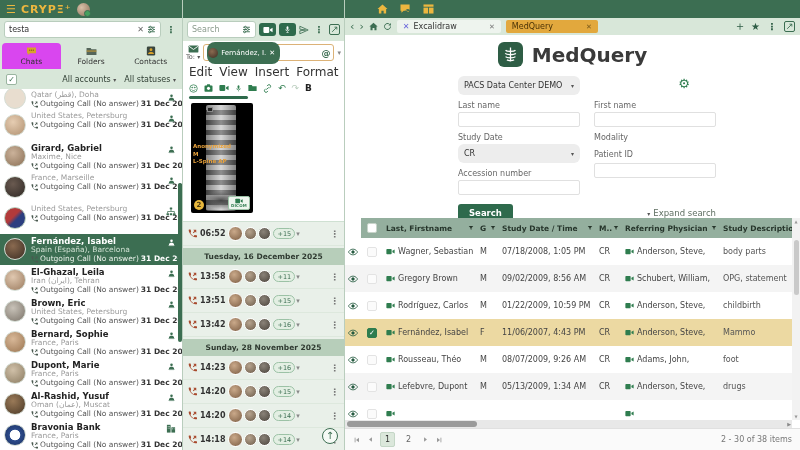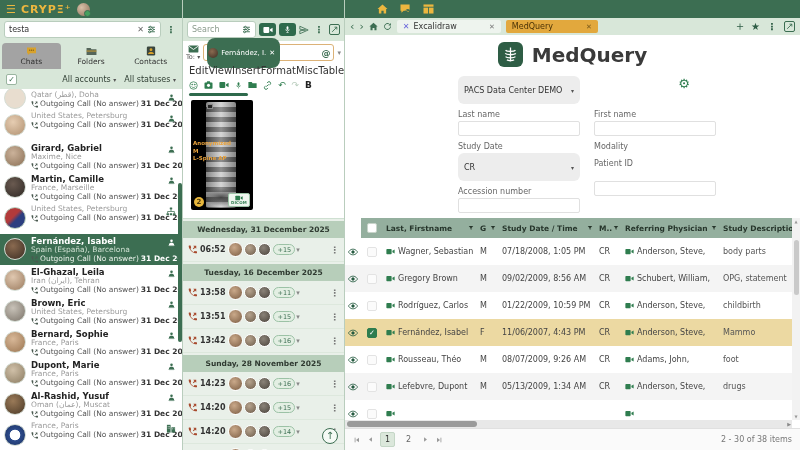--- a/index.html
+++ b/index.html
@@ -17,21 +17,21 @@
   .avatar-sm{width:13px;height:13px;border-radius:50%;background:radial-gradient(circle at 35% 35%,#d9c0a8,#8a6f58);position:relative;flex:none}
   .avatar-sm::after{content:"";position:absolute;right:-1px;bottom:-1px;width:5px;height:5px;border-radius:50%;background:#46a05e;border:1px solid #3c6e52}
   .searchrow{height:23px;background:#d8e7d9;display:flex;align-items:center;padding:0 4px;gap:3px;flex:none}
   .searchbox{flex:1;background:#fff;border:1px solid #b9cdbd;border-radius:3px;height:17px;display:flex;align-items:center;padding:0 4px;font-size:8px;color:#333;gap:3px;min-width:0}
   .searchbox .q{flex:1;overflow:hidden;white-space:nowrap}
   .searchbox .ph{color:#8a9a8c}
   .clear-x{color:#666;font-size:8px}
   .dots{color:#3c6e52;font-size:10px;font-weight:bold;padding:0 2px}
   .tabs{height:28px;background:#d8e7d9;display:flex;padding:2px 2px 0 2px;gap:1px;flex:none}
   .tab{flex:1;display:flex;flex-direction:column;align-items:center;justify-content:center;font-size:7.5px;color:#333;border-radius:4px 4px 0 0;gap:1px}
-  .tab.sel{background:#a3a3a3}
+  .tab.sel{background:#d946ef}
   .filterrow{height:20px;background:#d8e7d9;display:flex;align-items:center;padding:0 6px;font-size:8px;color:#2f3e33;gap:8px;flex:none}
   .checkbox{width:11px;height:11px;background:#fff;border:1px solid #9ab5a0;border-radius:2px;color:#3c6e52;font-size:8px;line-height:10px;text-align:center;flex:none}
   .spacer{flex:1}
   .caret{font-size:6px;color:#555}
   .contactlist{flex:1;overflow:hidden;position:relative;background:#fff}
   .contact{height:31px;display:flex;padding:2px 5px 0 4px;position:relative}
   .contact.clipped{height:21px}
   .contact .av{width:22px;height:22px;border-radius:50%;margin:2px 5px 0 0;flex:none;border:1px solid #d5ddd5;background:#c4b3a0}
   .contact.clipped .av{margin-top:-4px}
   .contact .mid{flex:1;min-width:0;display:flex;flex-direction:column;line-height:1.18}
@@ -60,26 +60,26 @@
   .contact:nth-child(12) .av{background:radial-gradient(circle at 50% 50%,#fff 35%,#2c4a8a 40%,#1a2f5e)}
   .lscroll{position:absolute;right:0;top:26%;width:4px;height:44%;background:#3c6e52;border-radius:2px}
 
   
   .midp{width:162px;flex:none;display:flex;flex-direction:column;background:#fff;border-right:1px solid #b9cdbd}
   .btn-green{background:#2e6a4c;border-radius:3px;width:17px;height:13px;color:#fff;display:flex;align-items:center;justify-content:center;flex:none}
   .expand-ic{width:11px;height:11px;border:1px solid #3c6e52;border-radius:2px;color:#3c6e52;flex:none;display:flex;align-items:center;justify-content:center}
   .compose{background:#fff;padding:3px 3px 1px 3px;display:flex;align-items:center;gap:3px;flex:none}
   .to-col{display:flex;flex-direction:column;align-items:center;font-size:6.5px;color:#555;line-height:1;gap:1px}
   .chipbox{flex:1;border:1px solid #dcb277;border-radius:3px;height:17px;display:flex;align-items:center;padding:1px 3px;gap:2px;min-width:0}
-  .chip{background:#3c6e52;color:#fff;border-radius:8px;font-size:7px;display:flex;align-items:center;gap:3px;padding:1px 5px 1px 1px;height:30px;white-space:nowrap}
+  .chip{background:#3c6e52;color:#fff;border-radius:8px;font-size:7px;display:flex;align-items:center;gap:3px;padding:1px 5px 1px 1px;height:22px;white-space:nowrap}
   .chip .cav{width:10px;height:10px;border-radius:50%;background:radial-gradient(circle at 40% 35%,#8a6a50,#3a2c22);flex:none}
   .chip .x{font-size:7px;font-weight:bold}
   .at{margin-left:auto;color:#3c6e52;font-size:9px;font-weight:bold}
   .chev{color:#888;font-size:7px}
-  .menubar{display:flex;padding:3px 6px 2px 6px;font-size:10px;color:#333;flex:none}
+  .menubar{display:flex;gap:7px;padding:3px 6px 2px 6px;font-size:12px;color:#333;flex:none}
   .toolbar{display:flex;gap:6px;padding:2px 6px;align-items:center;color:#2f7d4f;flex:none}
   .toolbar .bB{color:#222;font-weight:bold;font-size:9px}
   .toolbar .dis{color:#b9cdbd}
   .progress{height:3px;width:38%;background:#2e6a4c;border-radius:2px;margin:1px 0 4px 0}
   .attach{padding:0 0 0 8px;flex:none}
   .xray{width:62px;height:110px;background:#000;position:relative;border-radius:2px;overflow:hidden}
   .spine{position:absolute;left:15px;width:30px;top:2px;bottom:2px;border-radius:2px;
     background:
       radial-gradient(ellipse 90% 14% at 50% 90%,rgba(60,60,60,.9) 0%,transparent 60%),
       repeating-linear-gradient(180deg,rgba(220,220,220,.55) 0 5px,rgba(90,90,90,.55) 5px 10px),
@@ -113,21 +113,21 @@
   .tab-b.active .tab-x{color:#7a5a1a}
   .excal-x{color:#6965db;font-weight:bold;font-size:8px}
   .rt-ic{color:#2e5d45;font-size:10px}
   .content{flex:1;position:relative;overflow:hidden;background:#fff}
   .collapse-h{position:absolute;left:0;top:198px;font-size:8px;color:#7a8a7c}
   .mq-head{display:flex;align-items:center;justify-content:center;gap:9px;margin-top:7px}
   .mq-logo{width:25px;height:25px;background:#2e5d45;border-radius:6px;display:flex;align-items:center;justify-content:center}
   .mq-title{font-size:20px;font-weight:bold;color:#3a3a3a}
   .mq-form{width:258px;margin:9px 0 0 113px;position:relative;font-size:8px;color:#666}
   .fgrid{display:grid;grid-template-columns:122px 122px;column-gap:14px}
-  .sel-box{background:#ededed;border-radius:6px;height:28px;display:flex;align-items:center;padding:0 6px;color:#333;justify-content:space-between;font-size:8px}
+  .sel-box{background:#ededed;border-radius:6px;height:19px;display:flex;align-items:center;padding:0 6px;color:#333;justify-content:space-between;font-size:8px}
   .in-box{background:#fff;border:1px solid #e0e0e0;border-radius:2px;height:15px}
   .flabel{margin:6px 0 2px 0}
   .gear{position:absolute;top:1px;right:26px;color:#2f7d4f;font-size:13px;line-height:1}
   .form-foot{display:flex;align-items:center;margin-top:9px}
   .search-btn{background:#2e6a4c;color:#fff;font-size:8.5px;font-weight:bold;padding:4px 11px;border-radius:3px}
   .expand-link{margin-left:auto;color:#5f6f62;font-size:8.5px;display:flex;gap:3px;align-items:center}
 
   .mq-table{position:absolute;left:0;right:8px;top:183px;bottom:30px;overflow:hidden}
   .t-head{display:flex;height:20px;background:#94af9e;align-items:center;font-size:7.5px;font-weight:bold;color:#26352b}
   .t-row{display:flex;height:27px;align-items:center;font-size:8px;color:#444;background:#fff}
@@ -300,21 +300,20 @@
               <path d="M4 20h16v1.5H4z"></path>
             </svg>
           </span>
 
         </div>
 
         <div class="contact">
 
           <span class="av"></span>
           <div class="mid">
-            <span class="c-name">Martin, Camille</span>
             <span class="c-loc">France, Marseille</span>
             <span class="c-call">
               <span class="ic" style="color:#4a5a50">
                 <svg width="7" height="7" viewBox="0 0 24 24" fill="currentColor">
                   <path d="M6.6 10.8c1.8 3.5 4.7 6.4 8.2 8.2l2.7-2.7c.3-.3.8-.4 1.2-.3 1.3.4 2.7.7 4.1.7.7 0 1.2.5 1.2 1.2V21c0 .7-.5 1.2-1.2 1.2C12.4 22.2 1.8 11.6 1.8 2.4c0-.7.5-1.2 1.2-1.2h3.3c.7 0 1.2.5 1.2 1.2 0 1.4.2 2.8.7 4.1.1.4 0 .9-.3 1.2z"></path>
                   <path d="M15 2h7v7l-2.5-2.5L15 11 13 9l4.5-4.5z"></path>
                 </svg>
               </span>
               <span>Outgoing Call (No answer)</span>
               <span class="c-date">31 Dec 2025</span>
@@ -511,20 +510,21 @@
               <path d="M4 20h16v1.5H4z"></path>
             </svg>
           </span>
 
         </div>
 
         <div class="contact">
 
           <span class="av"></span>
           <div class="mid">
+            <span class="c-name">Bravonia Bank</span>
             <span class="c-loc">France, Paris</span>
             <span class="c-call">
               <span class="ic" style="color:#4a5a50">
                 <svg width="7" height="7" viewBox="0 0 24 24" fill="currentColor">
                   <path d="M6.6 10.8c1.8 3.5 4.7 6.4 8.2 8.2l2.7-2.7c.3-.3.8-.4 1.2-.3 1.3.4 2.7.7 4.1.7.7 0 1.2.5 1.2 1.2V21c0 .7-.5 1.2-1.2 1.2C12.4 22.2 1.8 11.6 1.8 2.4c0-.7.5-1.2 1.2-1.2h3.3c.7 0 1.2.5 1.2 1.2 0 1.4.2 2.8.7 4.1.1.4 0 .9-.3 1.2z"></path>
                   <path d="M15 2h7v7l-2.5-2.5L15 11 13 9l4.5-4.5z"></path>
                 </svg>
               </span>
               <span>Outgoing Call (No answer)</span>
               <span class="c-date">31 Dec 2025</span>
@@ -671,24 +671,20 @@
           <svg width="8" height="6" viewBox="0 0 24 18" fill="currentColor">
               <rect x="1" y="2" width="14" height="14" rx="2"></rect>
               <path d="M17 7l6-3.5v11L17 11z"></path>
             </svg>
           <span class="t">DICOM</span>
         </div>
       </div>
     </div>
     <div class="callsec">
 
-        <div>
-          <div class="datehdr">Wednesday, 31 December 2025</div>
-
-        </div>
 
         <div>
 
           <div class="callrow">
             <span class="ic" style="color:#a84a2e">
               <svg width="9" height="9" viewBox="0 0 24 24" fill="currentColor">
                 <path d="M6.6 10.8c1.8 3.5 4.7 6.4 8.2 8.2l2.7-2.7c.3-.3.8-.4 1.2-.3 1.3.4 2.7.7 4.1.7.7 0 1.2.5 1.2 1.2V21c0 .7-.5 1.2-1.2 1.2C12.4 22.2 1.8 11.6 1.8 2.4c0-.7.5-1.2 1.2-1.2h3.3c.7 0 1.2.5 1.2 1.2 0 1.4.2 2.8.7 4.1.1.4 0 .9-.3 1.2z"></path>
                 <path d="M14 2h8v8l-3-3-4 4-2-2 4-4z"></path>
               </svg>
             </span>

